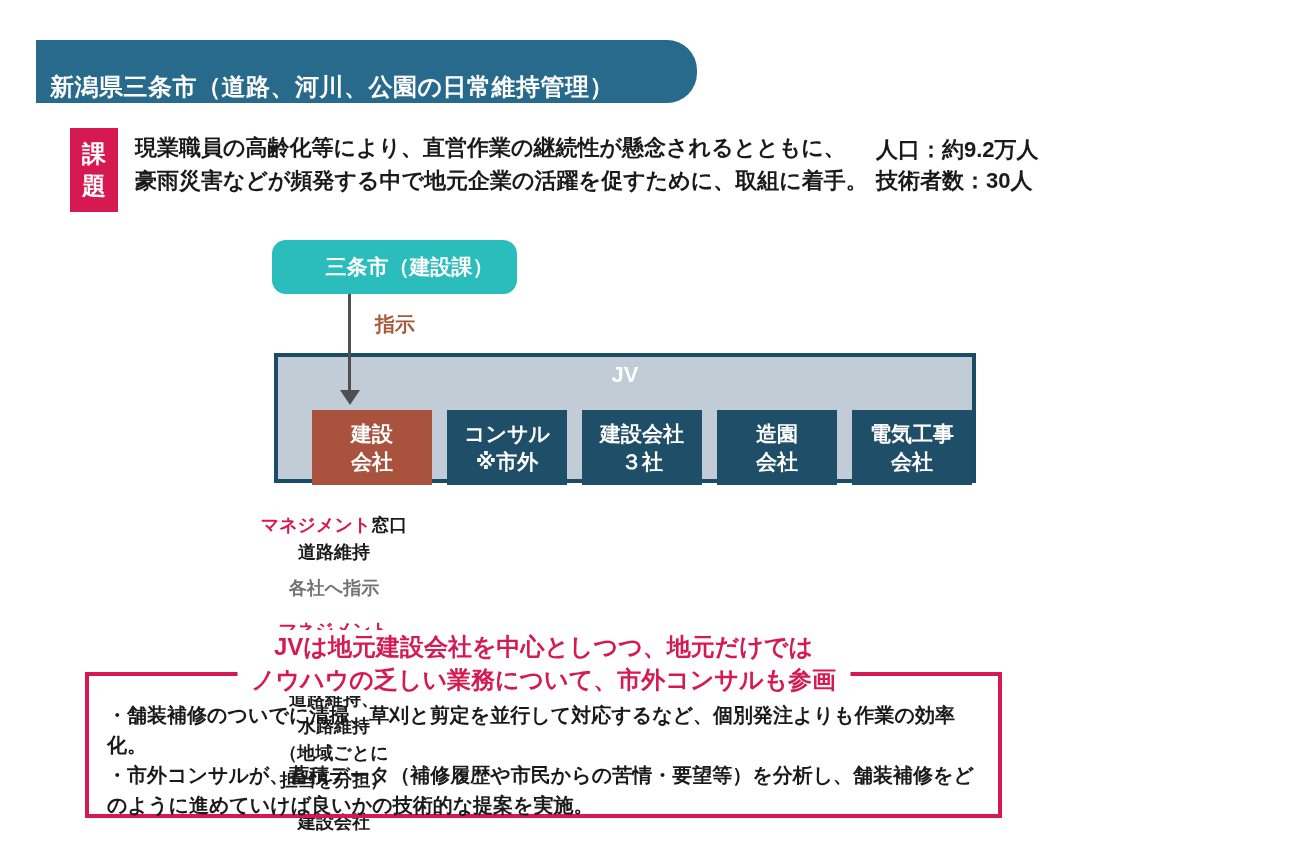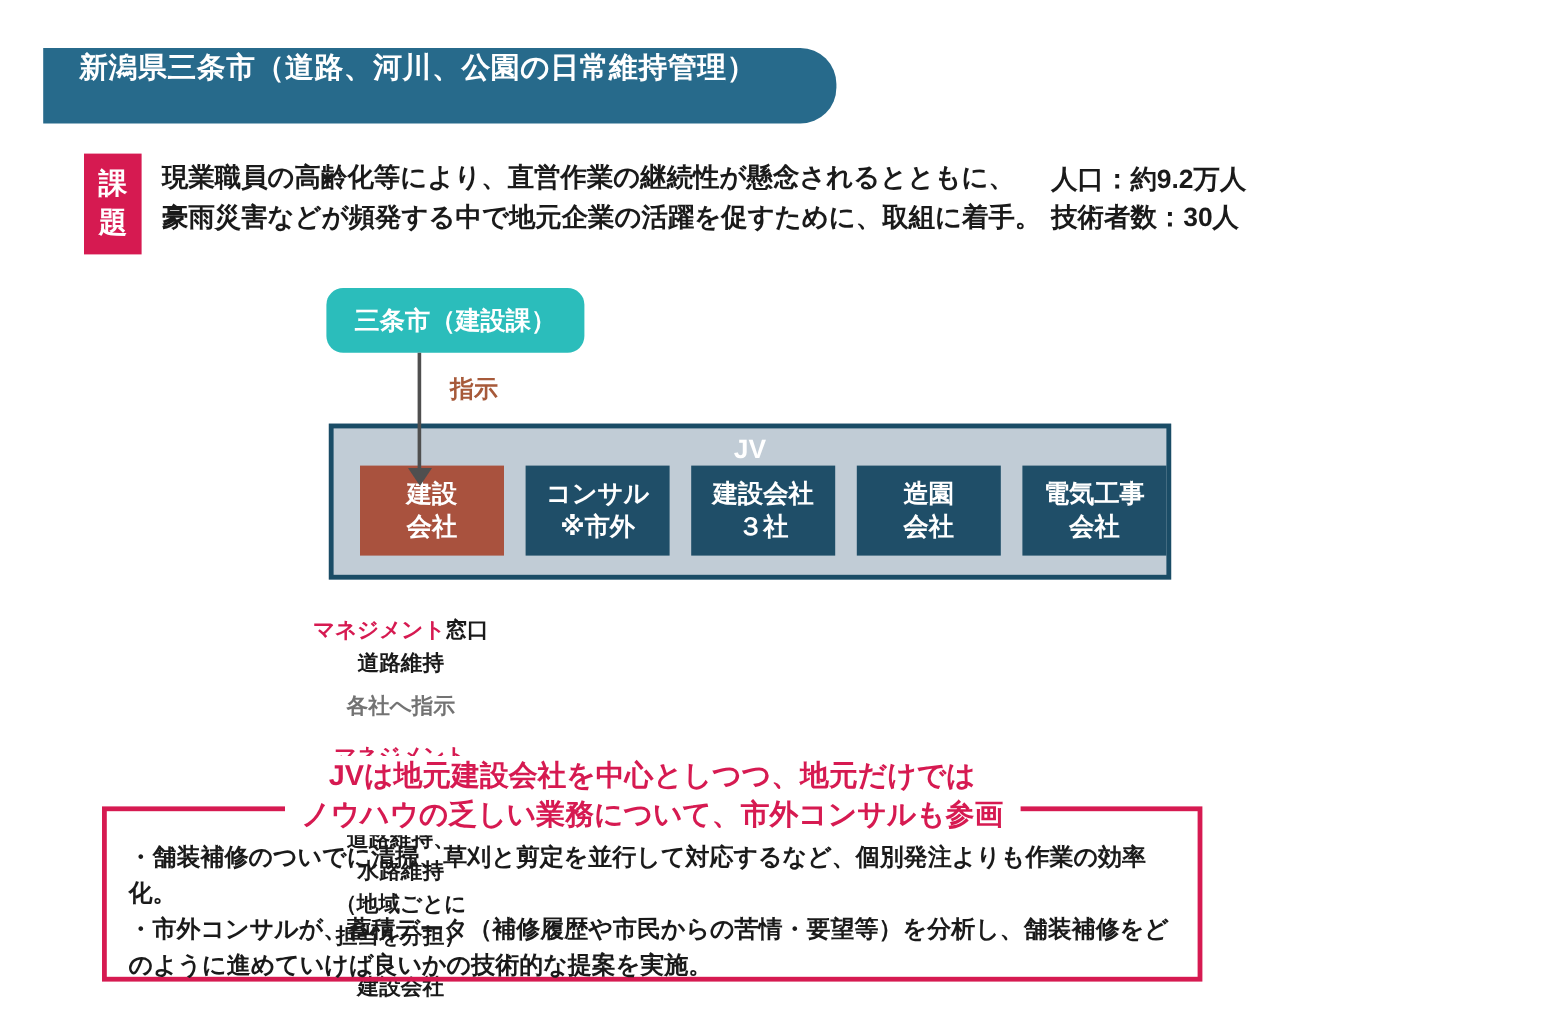--- a/index.html
+++ b/index.html
@@ -5,54 +5,54 @@
   html,body { margin:0; padding:0; background:#ffffff; }
   .canvas {
     position:relative; width:1300px; height:853px; background:#ffffff;
     font-family:"Liberation Sans","DejaVu Sans",sans-serif; overflow:hidden;
     font-weight:bold; color:#1a1a1a;
   }
   
   .banner {
     position:absolute; left:36px; top:40px; width:661px; height:63px;
     background:#276a8b; border-radius:0 30px 30px 0;
-    display:flex; align-items:flex-start; box-sizing:border-box; padding-left:30px;
+    display:flex; align-items:flex-end; box-sizing:border-box; padding-left:14px;
   }
   .banner-text { color:#ffffff; font-size:24px; letter-spacing:0.5px; }
   
   .challenge-badge {
     position:absolute; left:70px; top:128px; width:48px; height:84px;
     background:#d61a51; color:#ffffff; font-size:24px; line-height:32px;
     display:flex; align-items:center; justify-content:center; text-align:center;
     white-space:pre-line;
   }
   .challenge-text {
     position:absolute; left:135px; top:131px; font-size:22px; line-height:33px;
     white-space:pre-line;
   }
   .stats { position:absolute; left:876px; top:134px; font-size:22px; line-height:31px; }
   
   .city-box {
     position:absolute; left:272px; top:240px; width:215px; height:54px;
     background:#2bbdbb; border-radius:14px; color:#ffffff; font-size:21px;
-    display:flex; align-items:center; justify-content:center;
+    display:flex; align-items:center; justify-content:center;padding-left:30px;
   }
   .arrow-line { position:absolute; left:348px; top:294px; width:3px; height:98px; background:#4f4f4f; z-index:3; }
   .arrow-head {
     position:absolute; left:340px; top:390px; width:0; height:0; z-index:3;
     border-left:10px solid transparent; border-right:10px solid transparent;
     border-top:15px solid #4f4f4f;
   }
   .arrow-label { position:absolute; left:375px; top:311px; font-size:20px; color:#a75a3a; }
   .jv-container {
     position:absolute; left:274px; top:353px; width:702px; height:130px;
     background:#c1ccd6; border:4px solid #1a4c66; box-sizing:border-box;
   }
   .jv-title { text-align:center; color:#ffffff; font-size:22px; margin-top:5px; }
-  .jv-row { display:flex; justify-content:space-between; gap:15px; margin-top:0;padding-left:22px; }
+  .jv-row { display:flex; justify-content:flex-end; gap:15px; margin-top:22px;padding-left:22px; }
   .member-box {
     width:120px; height:75px; background:#1f4e68; color:#ffffff; font-size:21px;
     line-height:28px; display:flex; align-items:center; justify-content:center;
     text-align:center; white-space:pre-line;
   }
   .member-box.rust { background:#a9523e; }
   
   .label-row { position:absolute; left:274px; top:512px; width:702px; display:flex; justify-content:center; gap:15px;flex-direction:column; }
   .label-col {
     width:120px; display:flex; flex-direction:column; align-items:center;

